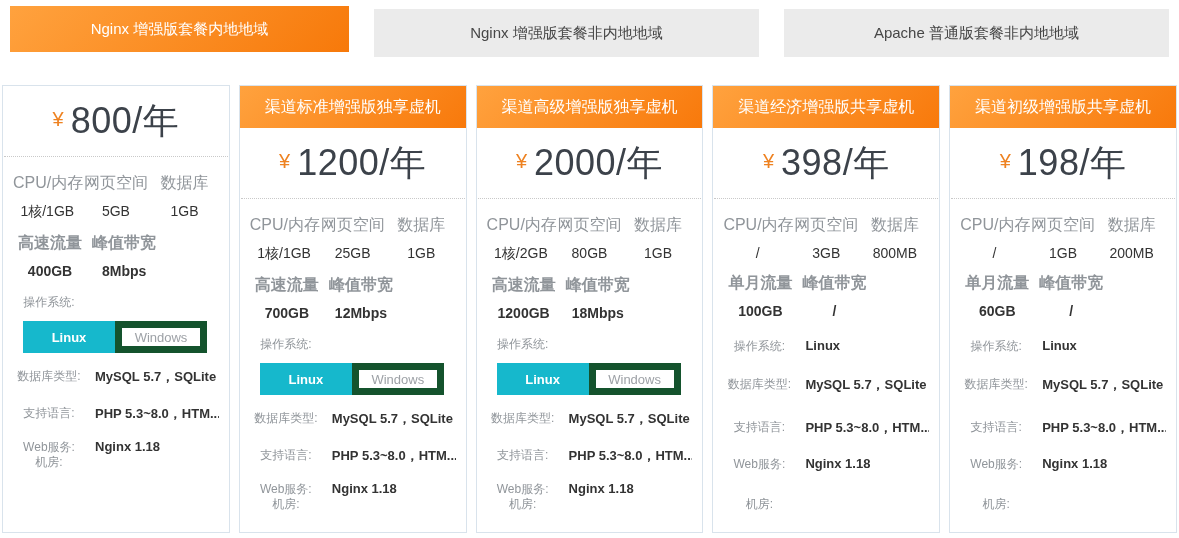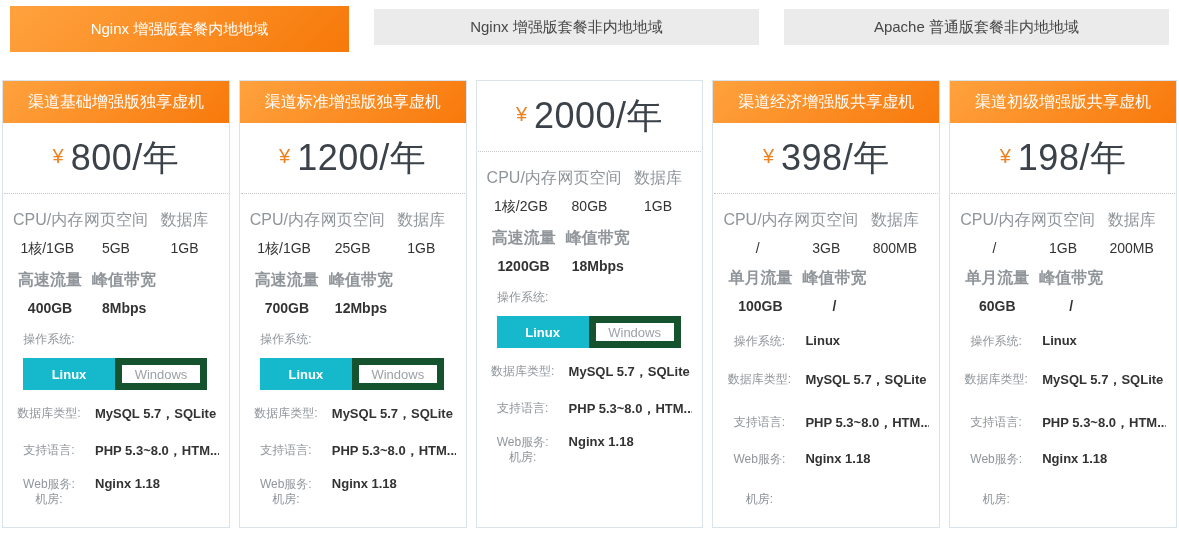--- a/index.html
+++ b/index.html
@@ -4,21 +4,21 @@
 <style>
   html,body{margin:0;padding:0;}
   body{
     width:1179px;height:538px;overflow:hidden;background:#fff;
     font-family:"Liberation Sans","DejaVu Sans",sans-serif;
     -webkit-font-smoothing:antialiased;
   }
   
   .tabs{display:flex;gap:25px;padding:6px 10px 0 10px;align-items:flex-start;}
   .tab{
-    flex:1;height:36px;margin-top:3px;background:#ebebeb;color:#474747;
+    flex:1;height:48px;margin-top:3px;background:#ebebeb;color:#474747;
     display:flex;align-items:center;justify-content:center;
     font-size:15px;cursor:pointer;white-space:nowrap;
   }
   .tab.active{
     flex:.88;height:46px;margin-top:0;
     background:linear-gradient(135deg,#ffa23e 0%,#f7790a 100%);
     color:#fff;
   }
   
   .cards{display:flex;gap:9px;padding:0 2px;margin-top:28px;height:448px;overflow:hidden;}
@@ -78,21 +78,20 @@
 
 <div class="tabs">
   <div class="tab active">Nginx 增强版套餐内地地域</div>
   <div class="tab">Nginx 增强版套餐非内地地域</div>
   <div class="tab">Apache 普通版套餐非内地地域</div>
 </div>
 
 <div class="cards">
 
   <div class="card card--toggle">
-    <div class="card-header">渠道基础增强版独享虚机</div>
     <div class="price">
       <span class="yen">¥</span>
         <span class="amount">800</span>
         <span class="amount">/年</span>
     </div>
     <div class="specs">
       <div class="specs-row specs-row1">
         <div class="spec">
             <div class="lbl">CPU/内存</div>
             <div class="val">1核/1GB</div>
@@ -196,20 +195,21 @@
           <div class="rlbl">Web服务:</div>
           <div class="rval">Nginx 1.18</div>
         </div>
       <div class="row row-room">
           <div class="rlbl">机房:</div>
         </div>
     </div>
   </div>
 
   <div class="card card--toggle">
+    <div class="card-header">渠道高级增强版独享虚机</div>
     <div class="price">
       <span class="yen">¥</span>
         <span class="amount">2000</span>
         <span class="amount">/年</span>
     </div>
     <div class="specs">
       <div class="specs-row specs-row1">
         <div class="spec">
             <div class="lbl">CPU/内存</div>
             <div class="val">1核/2GB</div>

